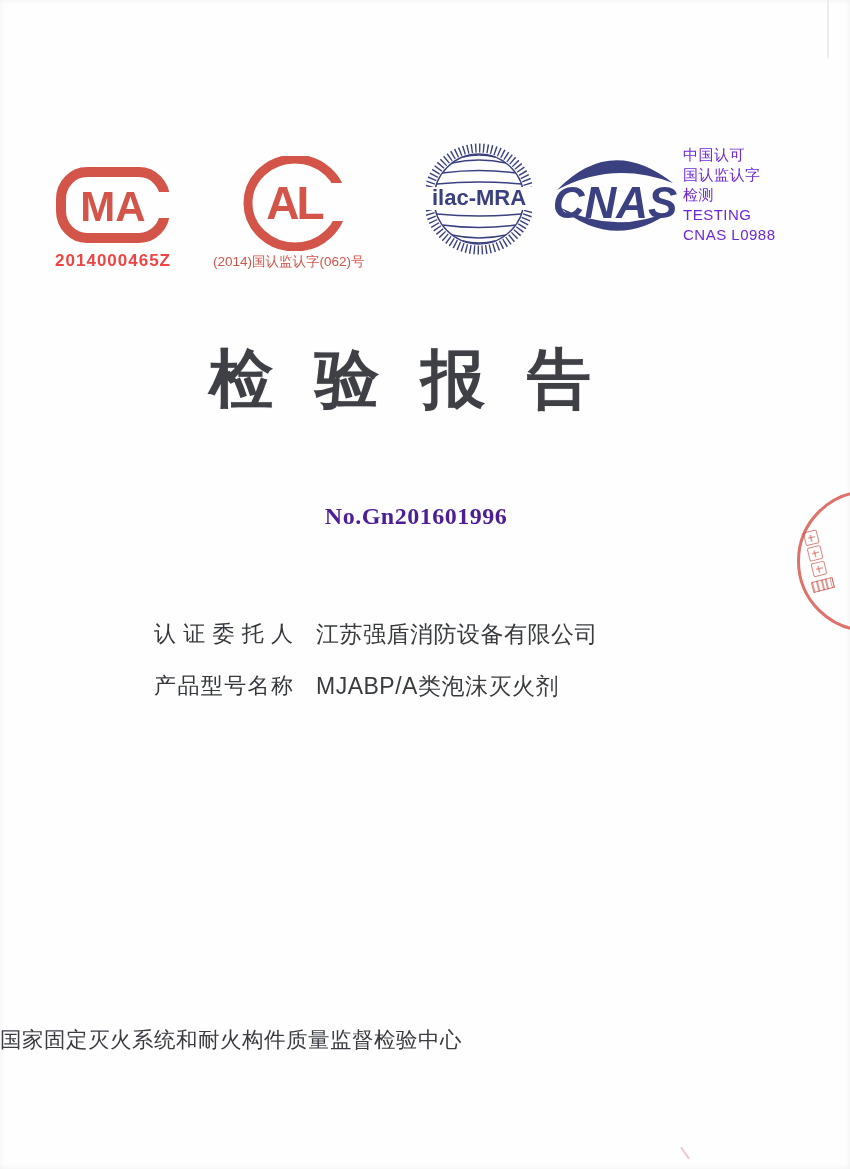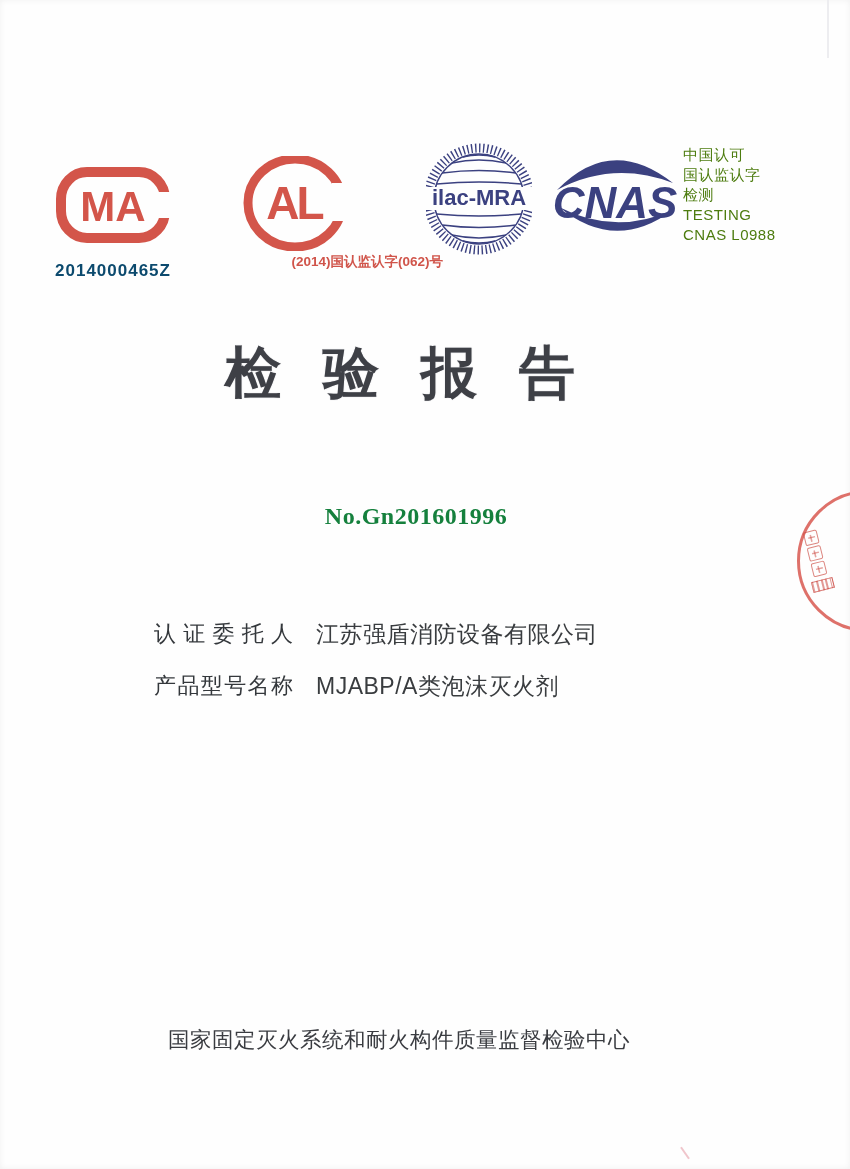--- a/index.html
+++ b/index.html
@@ -8,74 +8,74 @@
     width:850px;height:1169px;
     margin:0 auto;
     background:#fefefe;
     overflow:hidden;
     font-family:"Liberation Sans",sans-serif;
     box-shadow:inset 0 0 6px rgba(0,0,0,.06);
   }
   .abs{position:absolute;}
 
   
-  .cma-block{left:55px;top:166px;width:116px;text-align:center;}
+  .cma-block{left:55px;top:166px;width:116px;text-align:right;}
   .cma-code{
-    margin-top:13px;font-size:17px;font-weight:bold;letter-spacing:1px;
-    color:#0c4a6e;white-space:nowrap;
+    margin-top:3px;font-size:17px;font-weight:bold;letter-spacing:1px;
+    color:#ef4444;white-space:nowrap;
   }
   .cal-block{left:242px;top:156px;width:172px;}
   .cal-caption{
-    position:absolute;left:-29px;top:97px;width:230px;text-align:right;
-    font-size:13.5px;color:#d0544a;white-space:nowrap;font-weight:bold;
+    position:absolute;left:-29px;top:97px;width:230px;text-align:left;
+    font-size:13.5px;color:#d0544a;white-space:nowrap;font-weight:normal;
   }
   .ilac-svg{left:426px;top:140px;}
   .cnas-svg{left:553px;top:150px;}
   .cnas-text{
     left:683px;top:145px;width:110px;
-    color:#4d7c0f;font-size:15px;line-height:20px;font-weight:500;
+    color:#6d28d9;font-size:15px;line-height:20px;font-weight:500;
     letter-spacing:.5px;white-space:nowrap;
   }
 
   
   .report-title{
     left:0;right:8px;top:336px;
     text-align:center;
-    font-size:56px;font-weight:bold;
+    font-size:64px;font-weight:bold;
     letter-spacing:42px;
     color:#3e4046;
     text-shadow:0 0 1px rgba(40,40,60,.35);
     white-space:nowrap;
   }
   .report-no{
     left:0;right:18px;top:503px;
     text-align:center;
     font-family:"Liberation Serif",serif;
-    font-size:24px;font-weight:bold;color:#15803d;
+    font-size:24px;font-weight:bold;color:#4c1d95;
     letter-spacing:.5px;
   }
 
   
   .field-row{left:154px;height:30px;white-space:nowrap;}
   .row-0{top:619px;} .row-1{top:671px;} .row-2{top:725px;}
   .field-label{
     display:inline-block;width:139px;
     font-size:22px;color:#34383c;font-weight:500;
     text-align:justify;text-align-last:justify;
     vertical-align:top;
   }
   .field-value{
     display:inline-block;margin-left:23px;
     font-size:23px;color:#393c3f;font-weight:500;
     letter-spacing:.5px;vertical-align:top;
   }
 
   
   .footer-line{
-    left:0;right:52px;top:1025px;text-align:center;
+    left:0;right:52px;top:1025px;
     font-size:21.5px;color:#3a3c41;font-weight:500;
     letter-spacing:.5px;
   }
 
   
   .stamp{left:789px;top:484px;width:160px;height:150px;filter:blur(.4px);}
   .stamp-ring{
     position:absolute;left:8px;top:6px;width:136px;height:136px;
     border:3px solid rgba(216,88,80,.85);border-radius:50%;
   }

